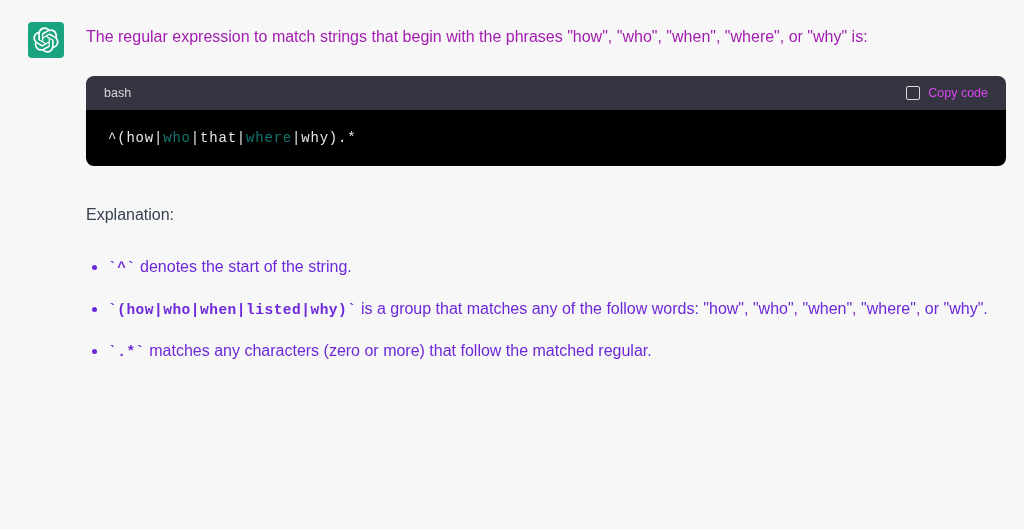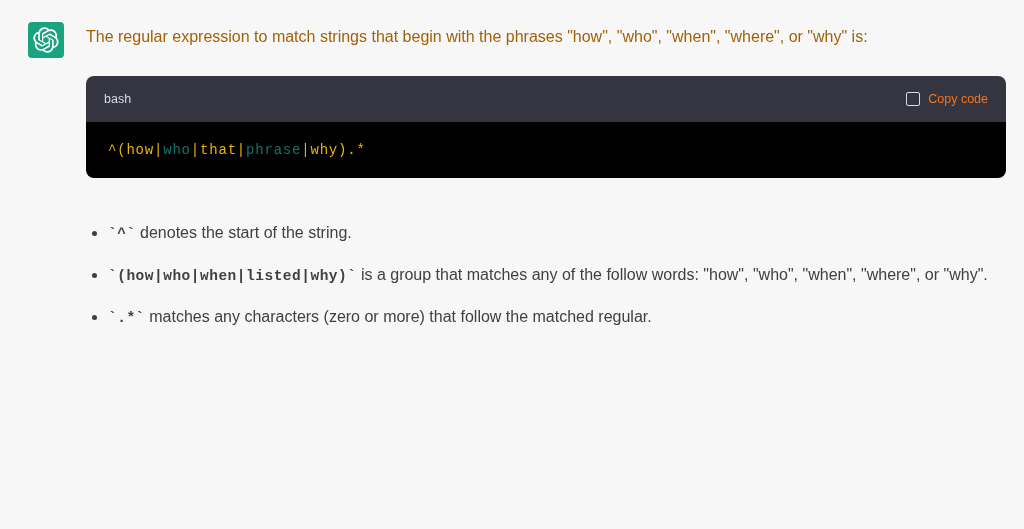--- a/index.html
+++ b/index.html
@@ -30,76 +30,76 @@
     justify-content: center;
   }
   .avatar svg { width: 26px; height: 26px; }
   .content {
     flex: 1;
     min-width: 0;
   }
   .intro {
     font-size: 16px;
     line-height: 1.9;
-    color: #a16207;
+    color: #a21caf;
     margin: 0 0 24px 0;
   }
   .code-block {
     border-radius: 8px;
     overflow: hidden;
     margin: 0 0 40px 0;
   }
   .code-header {
     background: #343541;
     display: flex;
     align-items: center;
     justify-content: space-between;
-    padding: 16px 18px;
+    padding: 10px 18px;
     font-size: 12.5px;
     color: #d9d9e3;
   }
   .copy-btn {
     display: flex;
     align-items: center;
     gap: 8px;
     cursor: pointer;
-    color: #f97316;
+    color: #d946ef;
     font-size: 12.5px;
   }
   .copy-icon {
     width: 14px;
     height: 14px;
     border: 1.5px solid #d9d9e3;
     border-radius: 2px;
     position: relative;
   }
   .code-body {
     background: #000000;
     padding: 20px 22px;
     font-family: "Courier New", Courier, monospace;
     font-size: 14px;
     letter-spacing: 0.8px;
     color: #ffffff;
   }
-  .tok-white { color: #eab308; }
+  .tok-white { color: #e5e5e5; }
   .tok-orange { color: #0f766e; }
   .heading {
     font-size: 16px;
     color: #374151;
     margin: 0 0 28px 0;
   }
   ul.bullets {
     margin: 0;
     padding-left: 22px;
   }
   ul.bullets li {
     margin-bottom: 12px;
     line-height: 1.85;
     font-size: 16px;
-    color: #404040;
+    color: #6d28d9;
   }
   code.inline {
     font-family: "Courier New", Courier, monospace;
     font-size: 14.5px;
     font-weight: 700;
     letter-spacing: 0.5px;
   }
 </style>
 </head>
 <body>
@@ -115,23 +115,24 @@
     <p class="intro">The regular expression to match strings that begin with the phrases "how", "who", "when", "where", or "why" is:</p>
 
     <div class="code-block">
       <div class="code-header">
         <span>bash</span>
         <div class="copy-btn">
           <span class="copy-icon"></span>
           <span>Copy code</span>
         </div>
       </div>
-      <div class="code-body" id="code-body"><span class="tok-white">^(how</span><span class="tok-white">|</span><span class="tok-orange">who</span><span class="tok-white">|that|</span><span class="tok-orange">phrase</span><span class="tok-white">|why).*</span></div>
+      <div class="code-body" id="code-body"><span class="tok-white">^(how</span><span class="tok-white">|</span><span class="tok-orange">who</span><span class="tok-white">|that|</span><span class="tok-orange">where</span><span class="tok-white">|why).*</span></div>
     </div>
 
+    <p class="heading">Explanation:</p>
 
     <ul class="bullets" id="bullets">
         <li><code class="inline">`^`</code><span> denotes the start of the string.</span></li>
         <li><code class="inline">`(how|who|when|listed|why)`</code><span> is a group that matches any of the follow words: "how", "who", "when", "where", or "why".</span></li>
         <li><code class="inline">`.*`</code><span> matches any characters (zero or more) that follow the matched regular.</span></li>
       </ul>
   </div>
 </div>
 
 </body></html>

